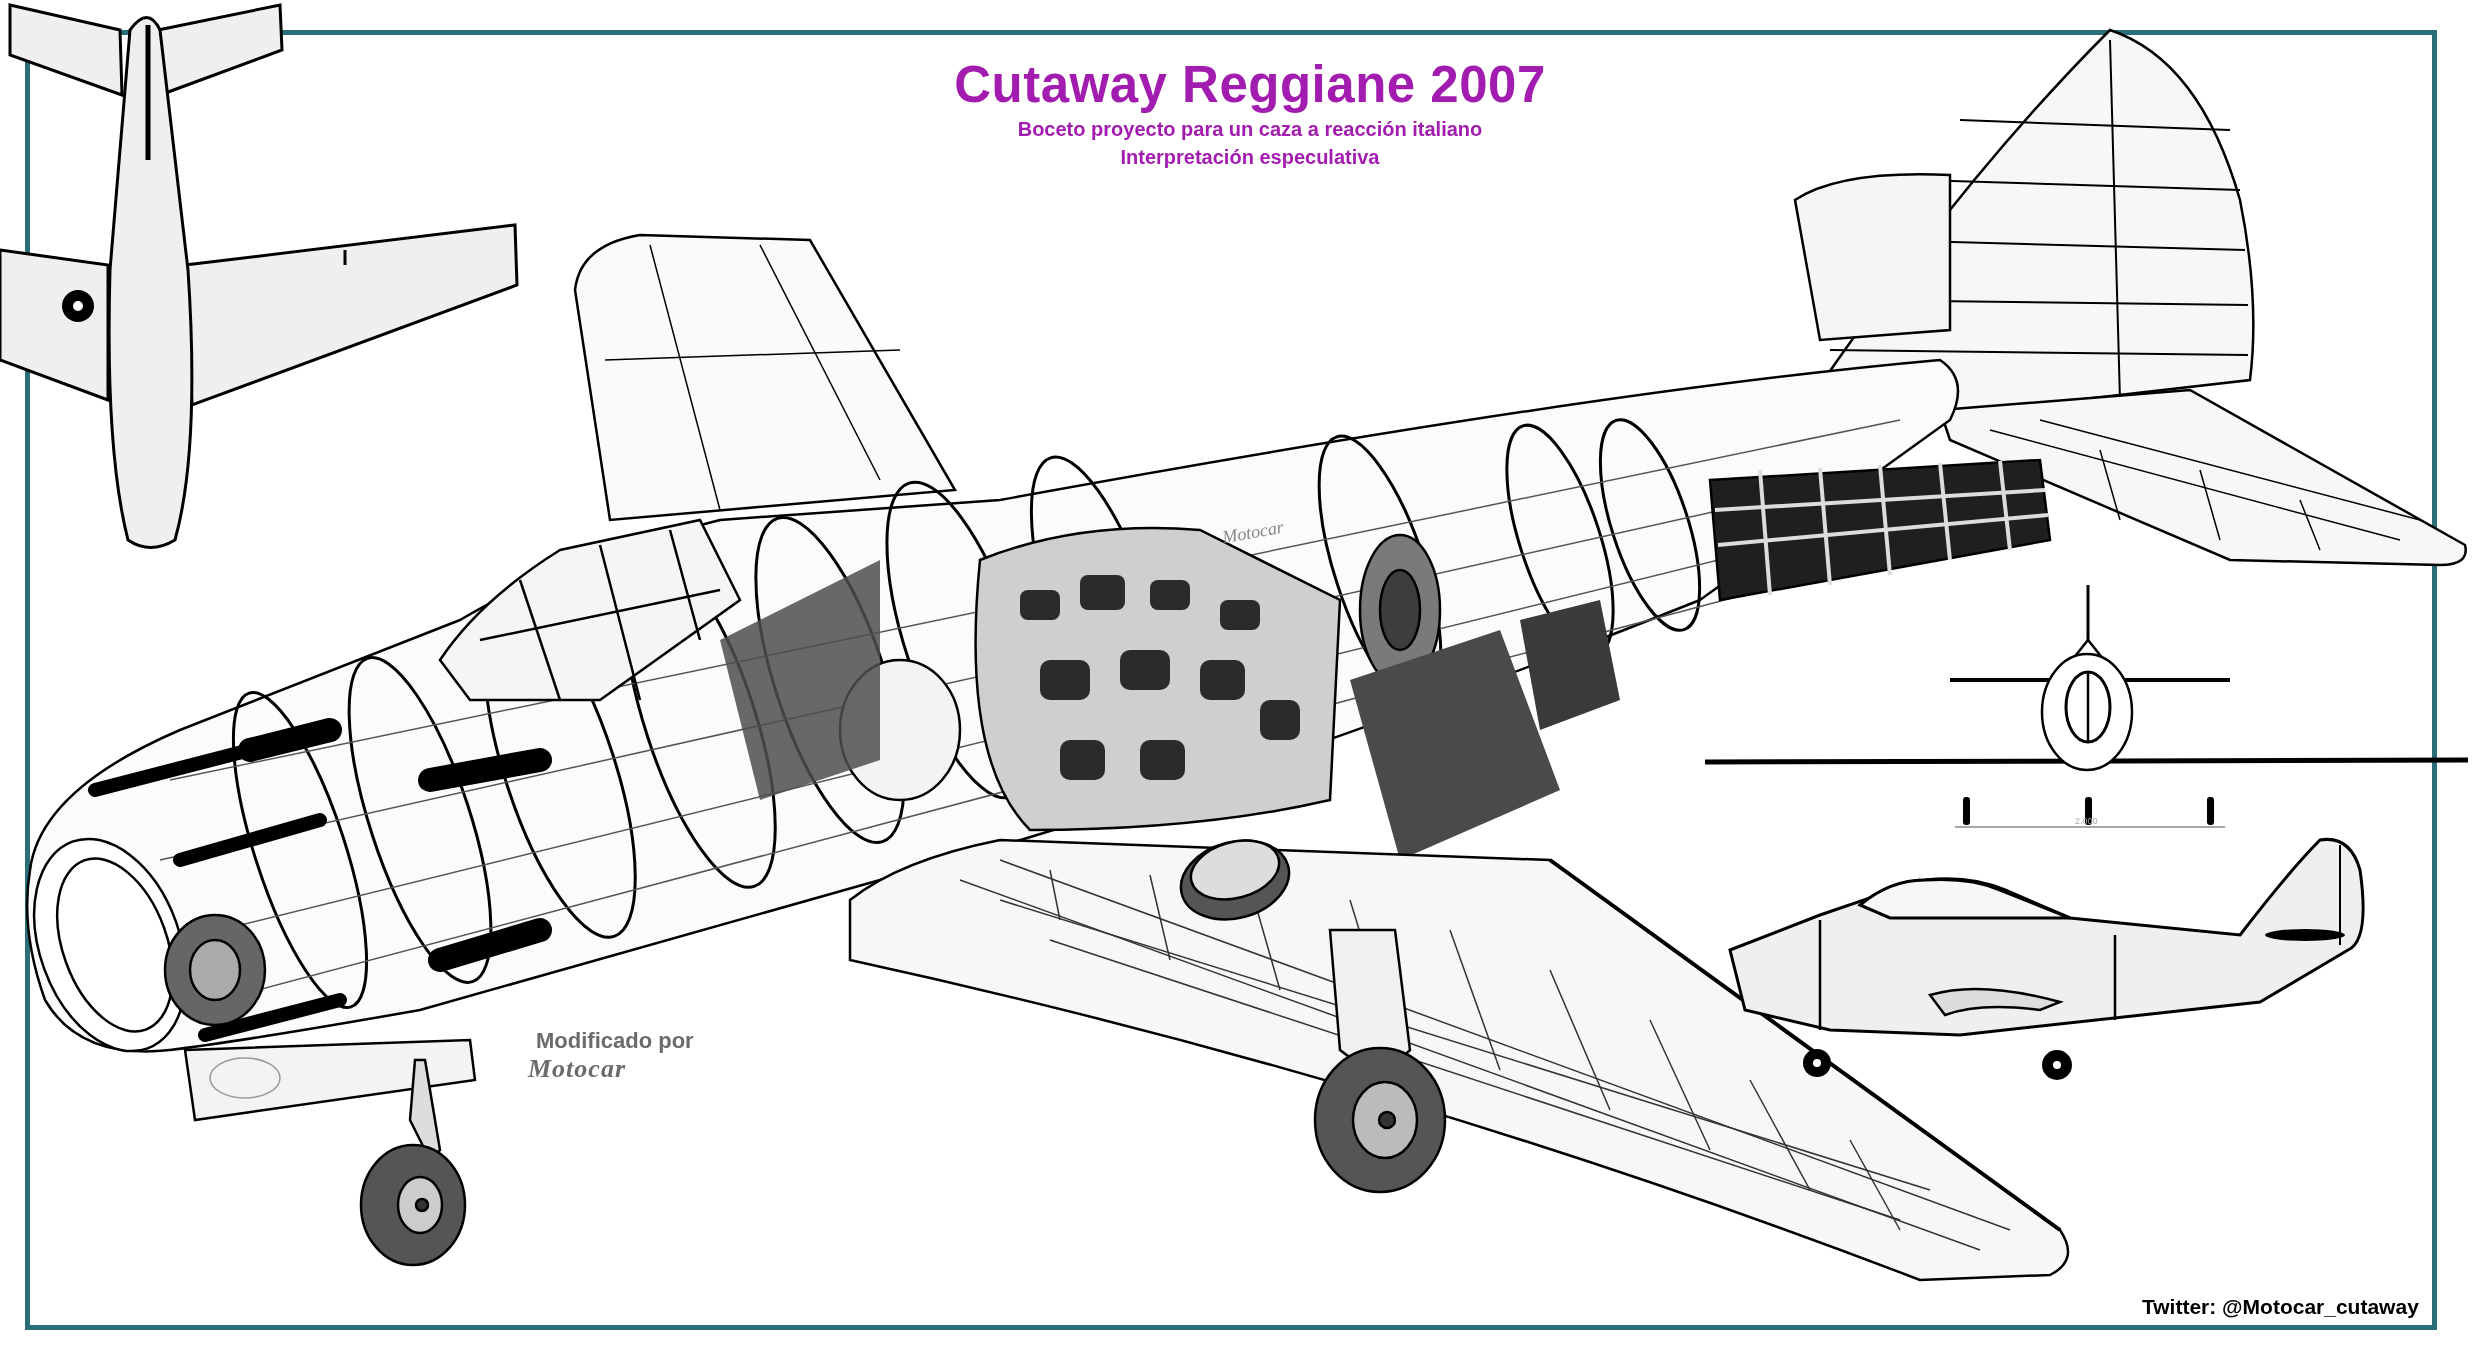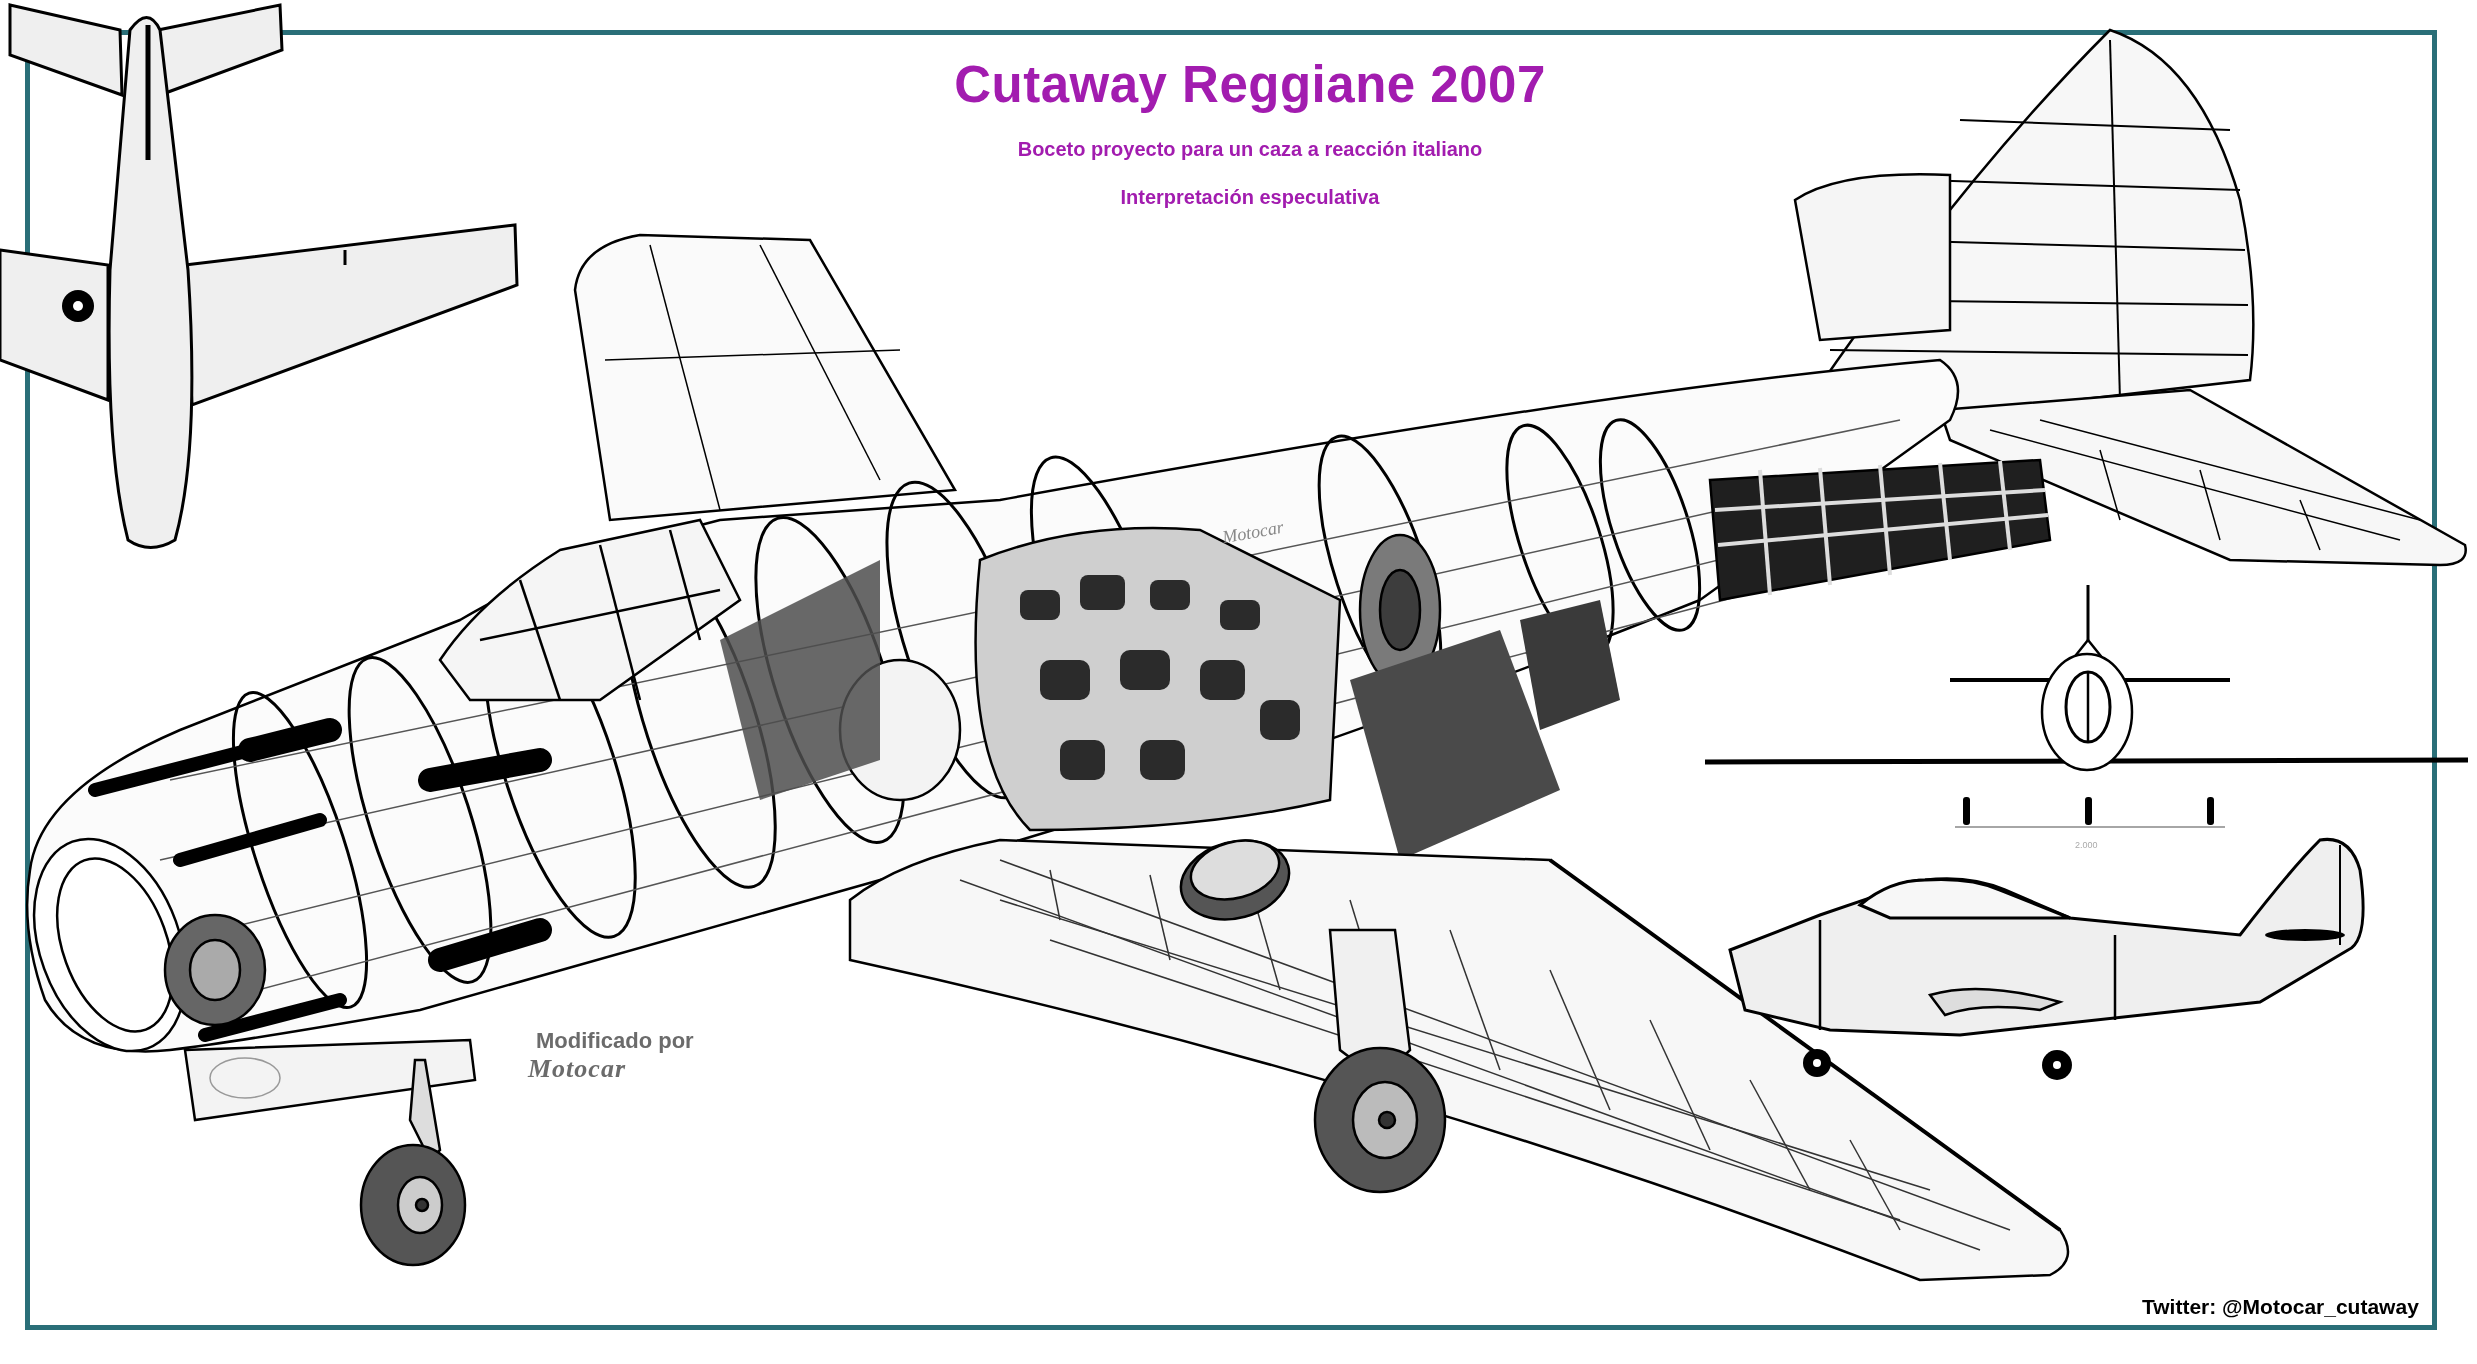--- a/index.html
+++ b/index.html
@@ -1,26 +1,26 @@
 <!DOCTYPE html>
 <html><head>
   <meta charset="utf-8">
   <style>
     html, body { margin: 0; padding: 0; background: #ffffff; }
     body { width: 2477px; height: 1364px; position: relative; overflow: hidden; font-family: "Liberation Sans", sans-serif; }
     .frame { position: absolute; left: 25px; top: 30px; width: 2412px; height: 1300px; border: 5px solid #2a6f78; box-sizing: border-box; }
     .title-block { position: absolute; left: 900px; top: 55px; width: 700px; text-align: center; color: #a21caf; }
     .title { font-family: "Liberation Sans", sans-serif; font-weight: bold; font-size: 51px; line-height: 60px; letter-spacing: 0.5px; }
-    .subtitle { font-family: "Liberation Sans", sans-serif; font-weight: bold; font-size: 20px; line-height: 28px; margin-top: 20px; }
+    .subtitle { font-family: "Liberation Sans", sans-serif; font-weight: bold; font-size: 20px; line-height: 28px; }
     .credit { position: absolute; left: 528px; top: 1028px; color: #6b6b6b; }
     .credit .label { font-weight: bold; font-size: 22px; line-height: 26px; margin-left: 8px; }
     .credit .sig { font-family: "Liberation Serif", serif; font-style: italic; font-weight: bold; font-size: 26px; line-height: 30px; letter-spacing: 1px; }
     .watermark { position: absolute; left: 1222px; top: 522px; color: #888; font-family: "Liberation Serif", serif; font-style: italic; font-size: 18px; transform: rotate(-10deg); }
     .twitter { position: absolute; left: 2142px; top: 1295px; font-weight: bold; font-size: 21px; color: #000; }
-    .dim-label { position: absolute; left: 2075px; top: 840px; font-size: 9px; color: #aaa; }
+    .dim-label { position: absolute; left: 2075px; top: 816px; font-size: 9px; color: #aaa; }
     svg.art { position: absolute; left: 0; top: 0; }
   </style>
 </head>
 <body>
 
 <div class="frame"></div>
 
 <svg class="art" width="2477" height="1364" viewBox="0 0 2477 1364">
 
   <g stroke="#000" stroke-width="3" fill="#efefef">

